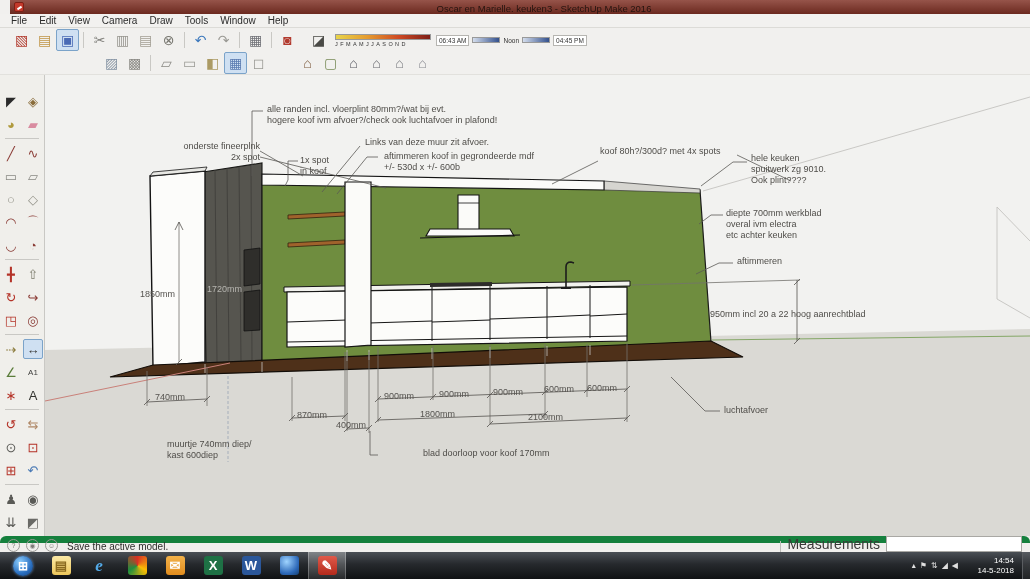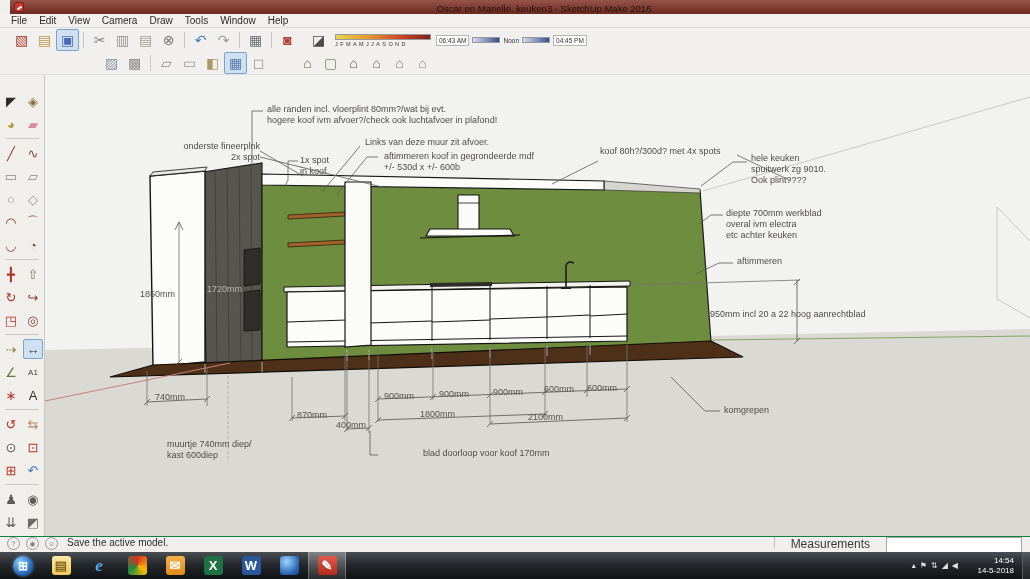--- a/index.html
+++ b/index.html
@@ -43,26 +43,26 @@
     font-size:13px;border:1px solid transparent;border-radius:2px;}
   .pcell.active{background:#cfe0f2;border-color:#7ba3c9;}
   .psep{height:1px;background:#c9c8c4;margin:4px 5px;}
   
   #canvas{left:45px;top:75px;width:985px;height:461px;background:#f2f2f0;overflow:hidden;}
   #scene{position:absolute;left:-45px;top:-75px;}
   #labels{left:0;top:0;width:1030px;height:579px;pointer-events:none;}
   .ann{position:absolute;font-size:9px;color:#4f4d49;line-height:1.2;white-space:pre-line;}
   .dim{position:absolute;font-size:9px;color:#55534f;white-space:nowrap;}
   
-  #statusbar{left:0;top:536px;width:1030px;height:16px;background:#f0efed;border-top:1px solid #15803d;
-    display:flex;align-items:flex-start;box-sizing:border-box;padding:0 4px;}
+  #statusbar{left:0;top:536px;width:1030px;height:16px;background:#f0efed;border-top:7px solid #15803d;
+    display:flex;align-items:flex-end;box-sizing:border-box;padding:0 4px;border-radius:6px;}
   .sicon{width:11px;height:11px;border:1px solid #9a9996;border-radius:50%;color:#7b7a77;font-size:7px;
     display:inline-flex;align-items:center;justify-content:center;margin:0 3px;flex:0 0 auto;}
   #status-msg{font-size:10px;color:#2e2e2c;margin-left:6px;flex:1 1 auto;}
-  #meas-label{font-size:12px;color:#3a3a38;margin:0 16px;}
+  #meas-label{font-size:14px;color:#3a3a38;margin:0 6px;}
   #meas-sep{width:1px;height:11px;background:#bdbcb8;}
   #meas-input{width:130px;height:12px;border:1px solid #a9a8a4;background:#fff;font-size:9px;margin-right:4px;}
   
   #taskbar{left:0;top:552px;width:1030px;height:27px;
     background:linear-gradient(180deg,#4a4f55,#26292d 45%,#101214);display:flex;align-items:center;}
   .tb-app{width:38px;height:27px;display:flex;align-items:center;justify-content:center;flex:0 0 auto;}
   .tb-app.tb-active{background:linear-gradient(180deg,rgba(255,255,255,.30),rgba(255,255,255,.10));
     border-left:1px solid rgba(255,255,255,.25);border-right:1px solid rgba(255,255,255,.25);box-sizing:border-box;}
   .tb-glyph{width:19px;height:19px;border-radius:3px;display:flex;align-items:center;justify-content:center;
     font-size:13px;font-weight:bold;}
@@ -278,21 +278,21 @@
 +/- 530d x +/- 600b</div>
       <div class="ann" style="left: 600px; top: 146px;">koof 80h?/300d? met 4x spots</div>
       <div class="ann" style="left: 751px; top: 153px;">hele keuken
 spuitwerk zg 9010.
 Ook plint????</div>
       <div class="ann" style="left: 726px; top: 208px;">diepte 700mm werkblad
 overal ivm electra
 etc achter keuken</div>
       <div class="ann" style="left: 737px; top: 256px;">aftimmeren</div>
       <div class="ann" style="left: 710px; top: 309px;">950mm incl 20 a 22 hoog aanrechtblad</div>
-      <div class="ann" style="left: 724px; top: 405px;">komgrepen</div>
+      <div class="ann" style="left: 724px; top: 405px;">luchtafvoer</div>
       <div class="ann" style="left: 167px; top: 419px; margin-top: 20px;">muurtje 740mm diep/
 kast 600diep</div>
       <div class="ann" style="left: 380px; top: 448px; margin-left: 43px;">blad doorloop voor koof 170mm</div>
       <div class="dim" style="left: 140px; top: 289px;">1850mm</div>
       <div class="dim" style="left: 207px; top: 284px; color: rgb(182, 181, 176);">1720mm</div>
       <div class="dim" style="left: 155px; top: 392px;">740mm</div>
       <div class="dim" style="left: 297px; top: 410px;">870mm</div>
       <div class="dim" style="left: 336px; top: 420px;">400mm</div>
       <div class="dim" style="left: 384px; top: 391px;">900mm</div>
       <div class="dim" style="left: 439px; top: 389px;">900mm</div>

